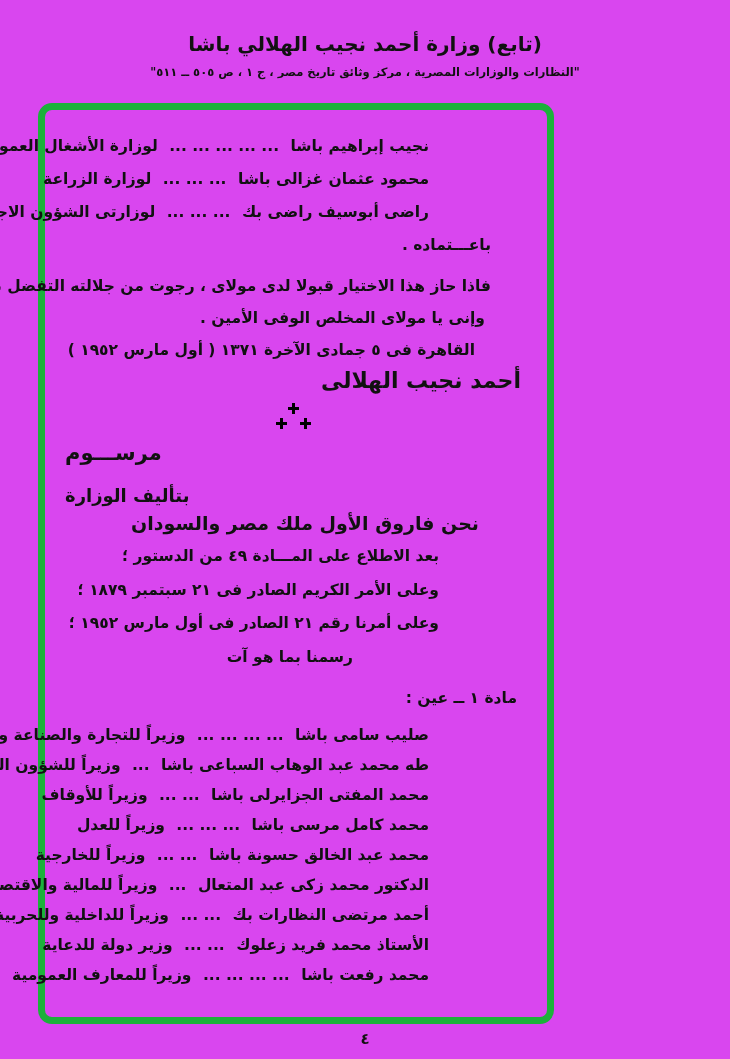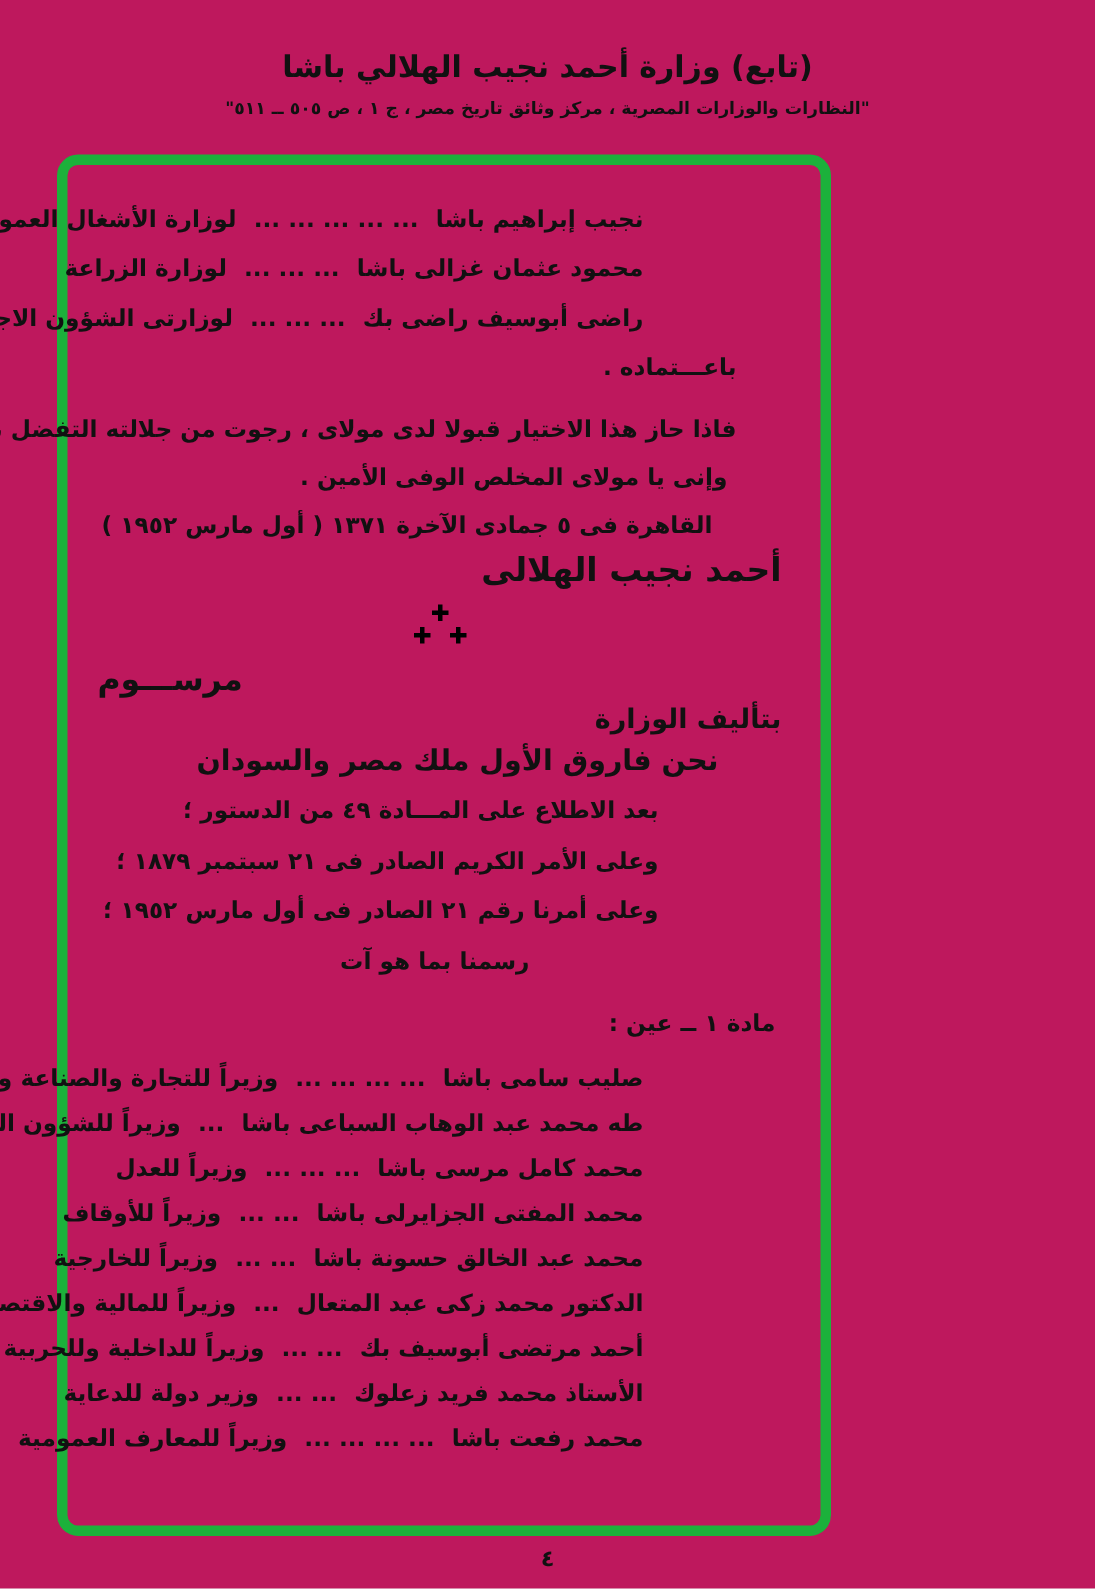--- a/index.html
+++ b/index.html
@@ -1,20 +1,20 @@
 <!DOCTYPE html>
 <html lang="ar" dir="rtl"><head>
 <meta charset="utf-8">
 <style>
   * { margin:0; padding:0; box-sizing:border-box; }
   html,body { background:#e9e9e9; }
   body { font-family:"DejaVu Sans", sans-serif; }
   .page {
     position:relative; width:730px; height:1059px; margin:0 auto;
-    background:#be185d; color:#111; direction:rtl; overflow:hidden;text-decoration:underline;
+    background:#d946ef; color:#111; direction:rtl; overflow:hidden;text-decoration:underline;
   }
   .doc-header { position:absolute; top:32px; left:0; right:0; text-align:center; }
   .doc-title { font-size:20px; font-weight:bold; }
   .doc-citation { font-size:11.5px; font-weight:bold; margin-top:9px; letter-spacing:0.2px; }
 
   .green-box {
     position:absolute; left:38px; top:103px; width:516px; height:921px;
     border:7px solid #1cb13b; border-radius:14px;
     padding:20px 26px 0 20px;
   }
@@ -36,21 +36,21 @@
   .signature { text-align:right; padding-left:46px; font-size:22px; font-weight:bold; margin-top:2px; white-space:nowrap; }
 
   .ornament { display:flex; flex-direction:column; align-items:center; margin-top:10px; }
   .ornament .o-row { display:flex; gap:13px; }
   .ornament .o-row + .o-row { margin-top:4px; }
   .cross { position:relative; width:11px; height:11px; display:inline-block; }
   .cross::before { content:""; position:absolute; left:4px; top:0; width:3px; height:11px; background:#000; }
   .cross::after  { content:""; position:absolute; top:4px; left:0; width:11px; height:3px; background:#000; }
 
   .decree-heading    { text-align:left; font-size:21px; font-weight:bold; margin-top:12px; }
-  .decree-subheading { text-align:right; font-size:18px; font-weight:bold; margin-top:4px; }
+  .decree-subheading { text-align:left; font-size:18px; font-weight:bold; margin-top:20px; }
   .royal-style { font-size:19px; font-weight:bold; line-height:34px; margin-top:0; white-space:nowrap; }
   .preamble .line { line-height:33.5px; }
   .article-heading { margin-top:8px; }
 
   .page-number { position:absolute; top:1030px; left:0; right:0; text-align:center; font-size:15px; font-weight:bold; }
 </style>
 </head>
 <body>
 
 <div class="page">
@@ -116,41 +116,41 @@
         <span>صليب سامى باشا</span>
         <span class="dots">... ... ... ...</span>
         <span>وزيراً للتجارة والصناعة والتموين</span>
       </div>
       <div class="row indent-list">
         <span>طه محمد عبد الوهاب السباعى باشا</span>
         <span class="dots">...</span>
         <span>وزيراً للشؤون البلدية والقروية</span>
       </div>
       <div class="row indent-list">
+        <span>محمد المفتى الجزايرلى باشا</span>
+        <span class="dots">... ...</span>
+        <span>وزيراً للأوقاف</span>
+      </div>
+      <div class="row indent-list">
         <span>محمد كامل مرسى باشا</span>
         <span class="dots">... ... ...</span>
         <span>وزيراً للعدل</span>
-      </div>
-      <div class="row indent-list">
-        <span>محمد المفتى الجزايرلى باشا</span>
-        <span class="dots">... ...</span>
-        <span>وزيراً للأوقاف</span>
       </div>
       <div class="row indent-list">
         <span>محمد عبد الخالق حسونة باشا</span>
         <span class="dots">... ...</span>
         <span>وزيراً للخارجية</span>
       </div>
       <div class="row indent-list">
         <span>الدكتور محمد زكى عبد المتعال</span>
         <span class="dots">...</span>
         <span>وزيراً للمالية والاقتصاد</span>
       </div>
       <div class="row indent-list">
-        <span>أحمد مرتضى أبوسيف بك</span>
+        <span>أحمد مرتضى النظارات بك</span>
         <span class="dots">... ...</span>
         <span>وزيراً للداخلية وللحربية والبحرية</span>
       </div>
       <div class="row indent-list">
         <span>الأستاذ محمد فريد زعلوك</span>
         <span class="dots">... ...</span>
         <span>وزير دولة للدعاية</span>
       </div>
       <div class="row indent-list">
         <span>محمد رفعت باشا</span>

